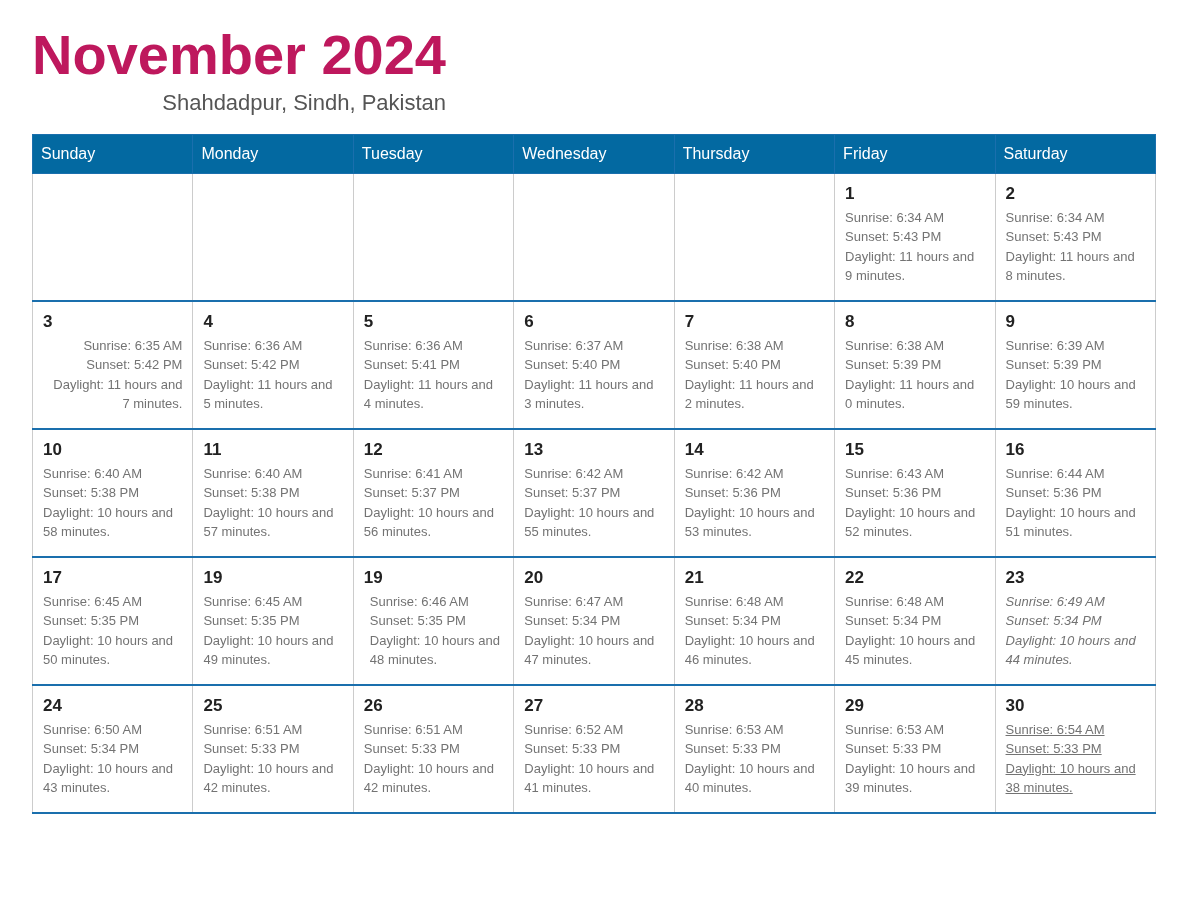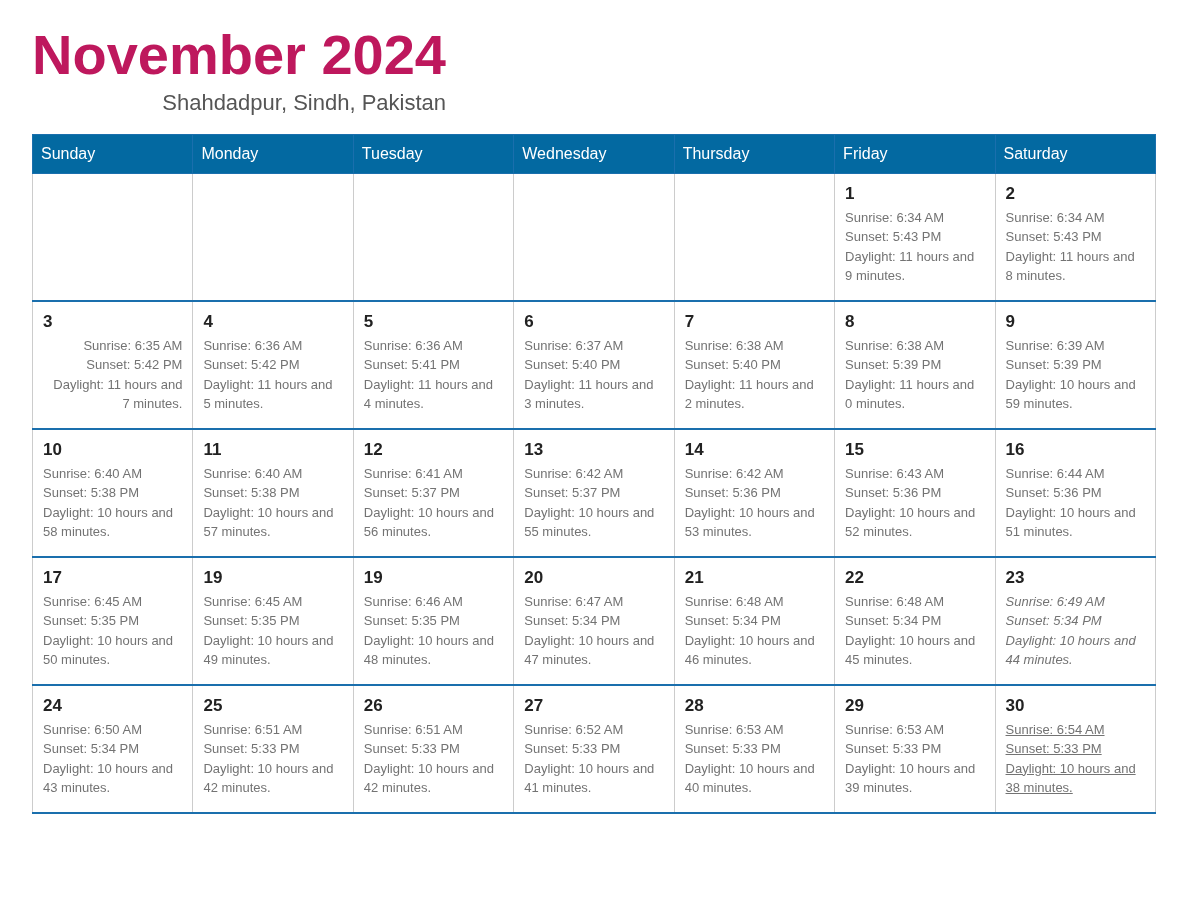--- a/index.html
+++ b/index.html
@@ -238,21 +238,21 @@
 Daylight: 10 hours and 50 minutes.</div>
         </td>
         <td>
           <span class="day-number">19</span>
           <div class="day-info" style="white-space: pre-line;">Sunrise: 6:45 AM
 Sunset: 5:35 PM
 Daylight: 10 hours and 49 minutes.</div>
         </td>
         <td>
           <span class="day-number">19</span>
-          <div class="day-info" style="white-space: pre-line;">Sunrise: 6:46 AM
+          <div class="day-info" style="white-space: pre-line; margin-left: 6px;">Sunrise: 6:46 AM
 Sunset: 5:35 PM
 Daylight: 10 hours and 48 minutes.</div>
         </td>
         <td>
           <span class="day-number">20</span>
           <div class="day-info" style="white-space: pre-line;">Sunrise: 6:47 AM
 Sunset: 5:34 PM
 Daylight: 10 hours and 47 minutes.</div>
         </td>
         <td>

